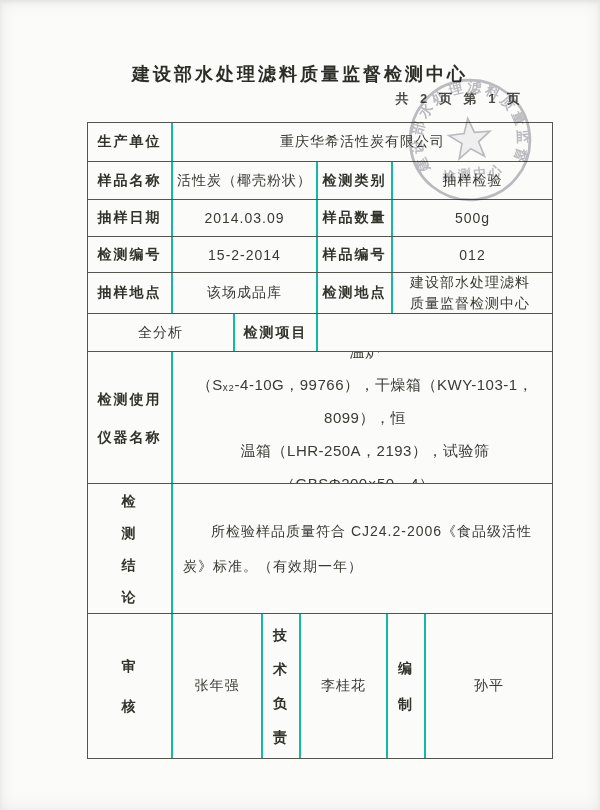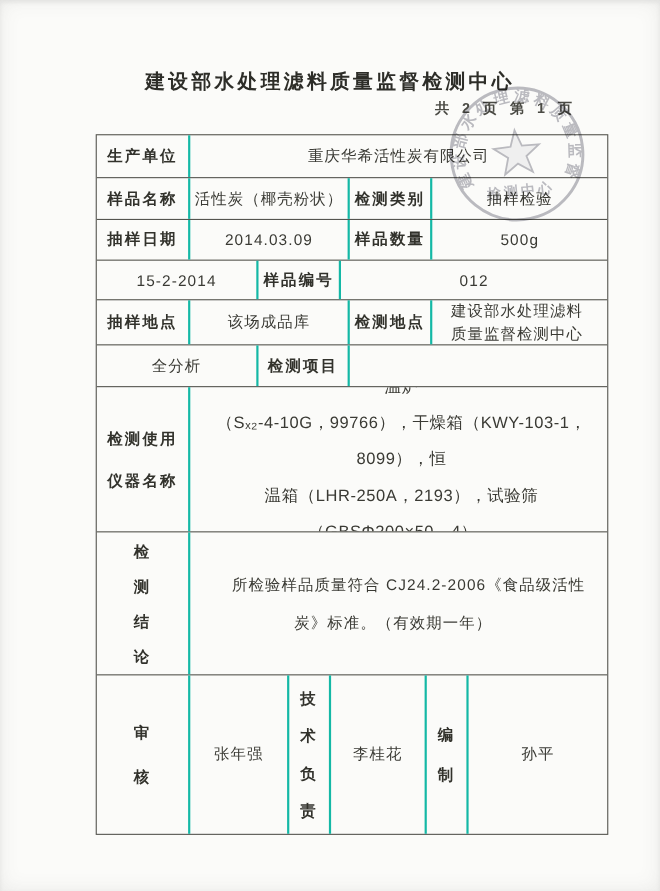--- a/index.html
+++ b/index.html
@@ -30,21 +30,21 @@
     text-align:center;font-size:14px;flex:0 0 auto;overflow:hidden;
   }
   .cell + .cell{border-left:2px solid #14b8a6;}
   .cell.last{flex:1 1 auto;}
   .lbl{font-weight:bold;letter-spacing:2px;color:#32322c;}
   .val{color:#3a3a34;letter-spacing:1px;}
   .pre{white-space:pre-line;}
   .place-val{justify-content:flex-start;text-align:left;padding-left:17px;line-height:21px;letter-spacing:1px;}
   .instr-val{justify-content:flex-start;text-align:center;align-items:center;
     padding:4px 4px 4px 9px;line-height:33px;font-size:15px;letter-spacing:0.5px;}
-  .concl-val{justify-content:flex-start;text-align:center;padding:0 10px;}
+  .concl-val{justify-content:flex-start;text-align:left;padding:0 10px;}
   .concl-val .pre{line-height:35px;text-indent:2em;}
   .lh32{line-height:32px;}
   .lh34{line-height:34px;}
   .lh36{line-height:36px;}
   .lh38{line-height:38px;}
   .lh40{line-height:40px;}
   .stamp{
     position:absolute;left:406px;top:76px;width:128px;height:128px;
     opacity:0.58;mix-blend-mode:multiply;transform:rotate(-6deg);
     pointer-events:none;
@@ -73,20 +73,21 @@
   </div>
 
   <div class="row" style="height:37px;">
     <div class="cell lbl" style="width:83px;">抽样日期</div>
     <div class="cell val" style="width:145px;">2014.03.09</div>
     <div class="cell lbl" style="width:75px;">样品数量</div>
     <div class="cell val last" style="width:163px;">500g</div>
   </div>
 
   <div class="row" style="height:36px;">
+    <div class="cell lbl" style="width:83px;">检测编号</div>
     <div class="cell val" style="width:145px;">15-2-2014</div>
     <div class="cell lbl" style="width:75px;">样品编号</div>
     <div class="cell val last" style="width:163px;">012</div>
   </div>
 
   <div class="row" style="height:41px;">
     <div class="cell lbl" style="width:83px;">抽样地点</div>
     <div class="cell val" style="width:145px;">该场成品库</div>
     <div class="cell lbl" style="width:75px;">检测地点</div>
     <div class="cell val place-val last" style="width:163px;">

